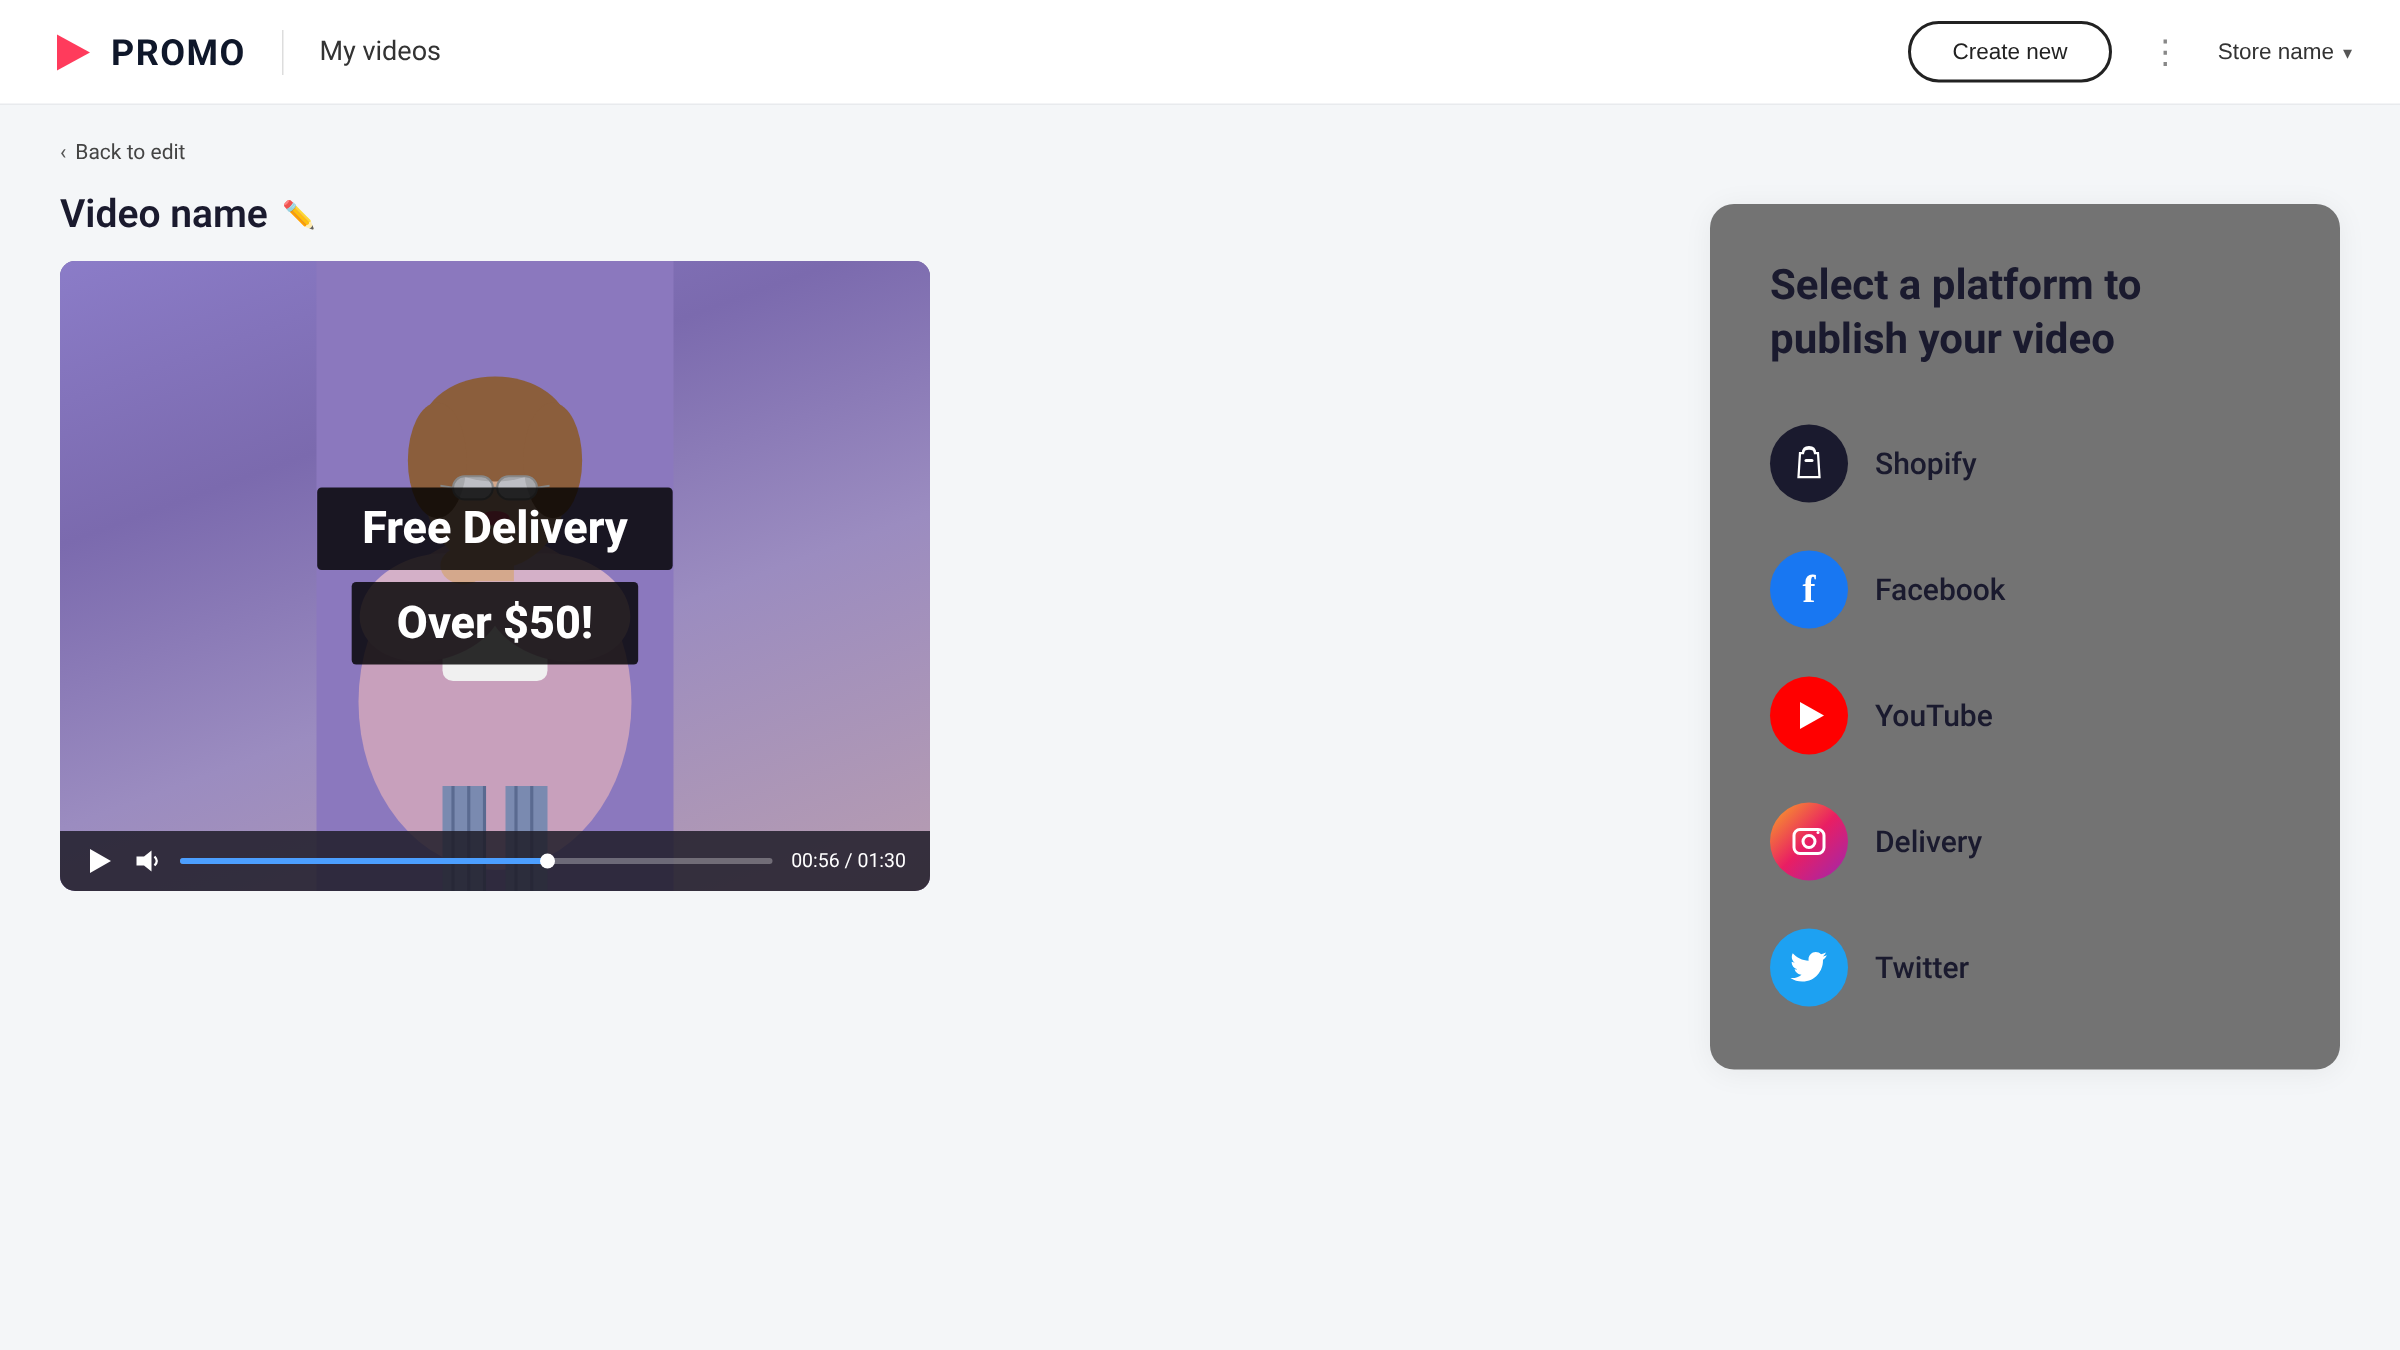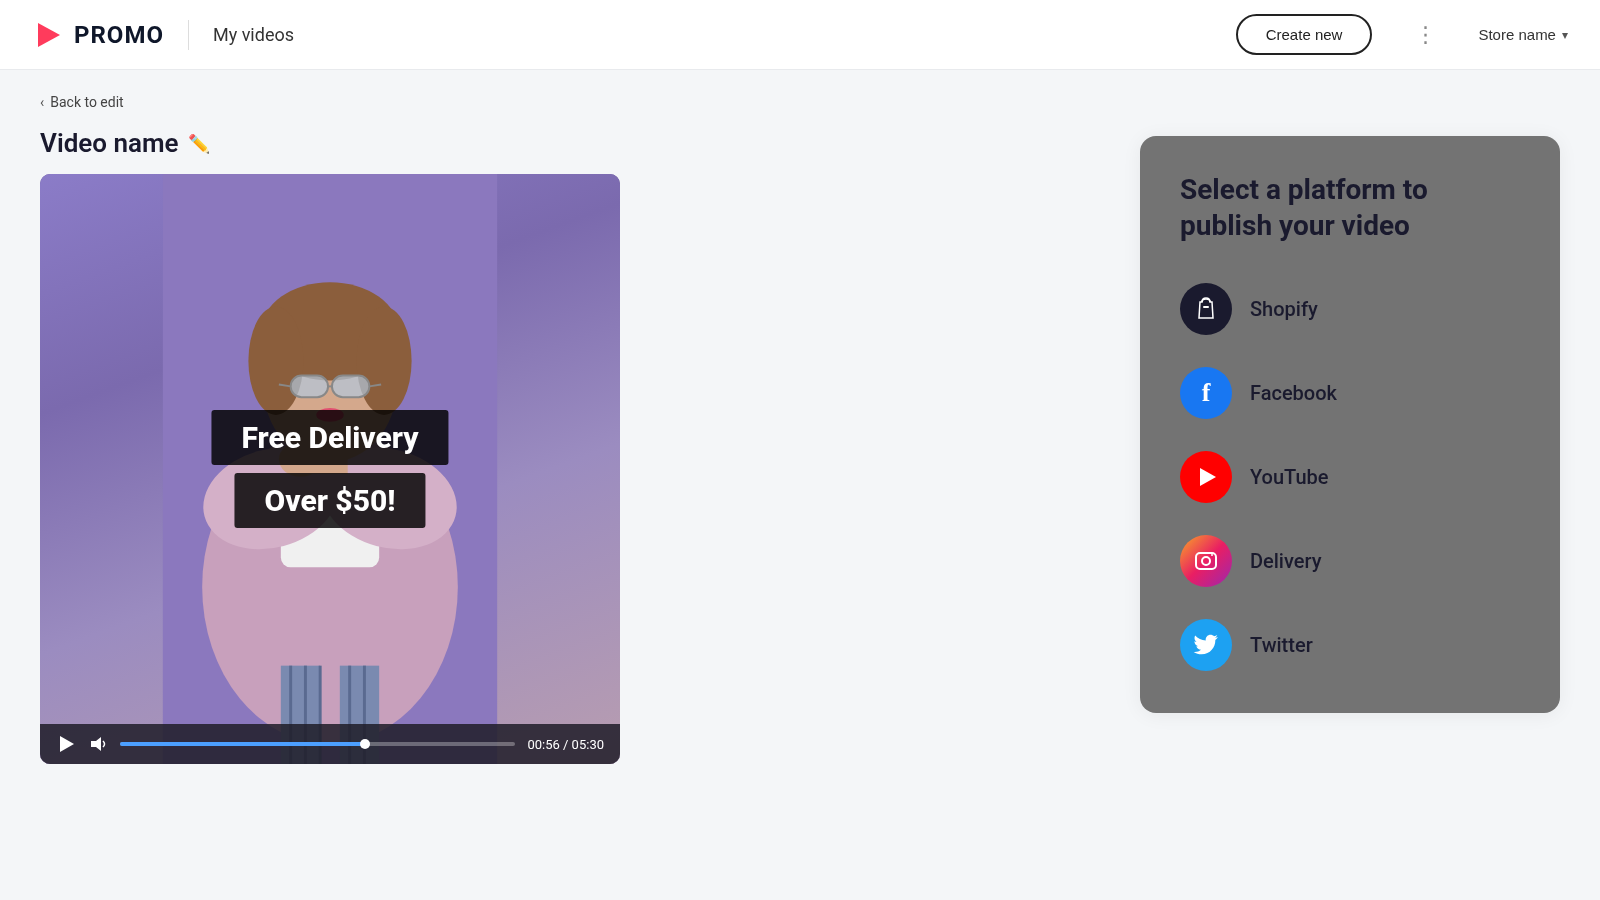--- a/index.html
+++ b/index.html
@@ -46,21 +46,21 @@
     .my-videos-link {
       font-size: 18px;
       color: #333;
       text-decoration: none;
       cursor: pointer;
     }
     .header-right {
       margin-left: auto;
       display: flex;
       align-items: center;
-      gap: 38px;
+      gap: 20px;
     }
     .create-new-btn {
       border: 2px solid #222;
       background: #fff;
       border-radius: 30px;
       padding: 10px 28px;
       font-size: 15px;
       font-weight: 500;
       cursor: pointer;
       color: #222;
@@ -128,21 +128,21 @@
     }
     .edit-icon {
       font-size: 18px;
       color: #888;
       cursor: pointer;
     }
 
     
     .video-container {
       width: 580px;
-      height: 590px;
+      height: 420px;
       border-radius: 10px;
       overflow: hidden;
       position: relative;
       background: #6b5b9a;
     }
     .video-bg {
       width: 100%;
       height: 100%;
       background: linear-gradient(160deg, #8b7cc8 0%, #7b6aae 30%, #9b8cc0 60%, #b89db0 100%);
       position: relative;
@@ -424,21 +424,21 @@
         <button class="volume-btn">
           <svg width="20" height="20" viewBox="0 0 20 20" fill="white">
             <polygon points="3,7 8,7 13,3 13,17 8,13 3,13"></polygon>
             <path d="M15,7 Q18,10 15,13" stroke="white" stroke-width="1.5" fill="none"></path>
           </svg>
         </button>
         <div class="progress-bar-container">
           <div class="progress-fill"></div>
           <div class="progress-handle"></div>
         </div>
-        <span class="time-display">00:56 / 05:30</span>
+        <span class="time-display">00:56 / 01:30</span>
       </div>
     </div>
   </div>
 
   <div class="right-panel">
     <h2 class="platform-title">Select a platform to publish your video</h2>
     <div class="platform-list">
 
       <div class="platform-item">
         <div class="platform-icon icon-shopify">

